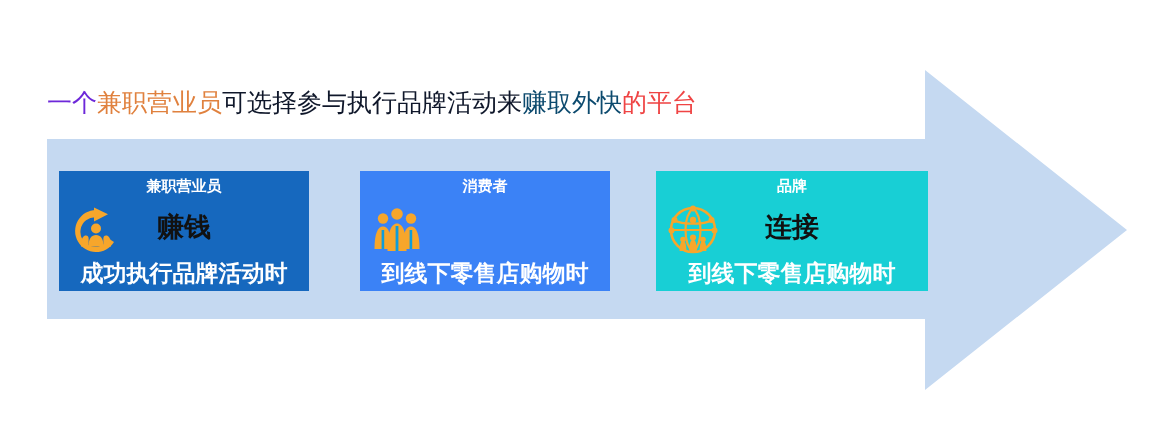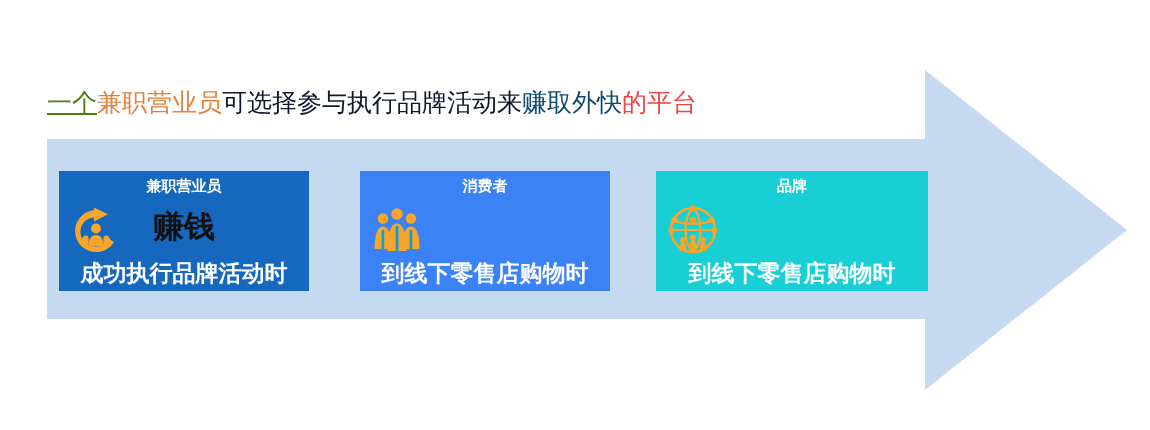--- a/index.html
+++ b/index.html
@@ -76,21 +76,21 @@
     font-family: "Liberation Serif", "DejaVu Serif", serif;
   }
 
   .card-main {
     position: absolute;
     top: 38px;
     left: 0;
     width: 100%;
     text-align: center;
     color: #111111;
-    font-size: 31px;
+    font-size: 27px;
     font-weight: bold;
     line-height: 36px;
     font-family: "Liberation Serif", "DejaVu Serif", serif;
   }
 
   .card-caption {
     position: absolute;
     bottom: 5px;
     left: 0;
     width: 100%;
@@ -109,21 +109,21 @@
     width: 58px;
     height: 58px;
   }
   .card-icon svg { display: block; width: 58px; height: 58px; }
 </style>
 </head>
 <body>
 
 <div id="canvas">
 
-  <div id="title"><span style="color: #4d7c0f; text-decoration: underline;">一个</span><span class="hl" style="color: rgb(224, 129, 62);">兼职营业员</span><span style="color: #0f172a;">可选择参与执行品牌活动来</span><span class="hl" style="color: #0c4a6e;">赚取外快</span><span style="color: #ef4444;">的平台</span></div>
+  <div id="title"><span style="color: #6d28d9;">一个</span><span class="hl" style="color: rgb(224, 129, 62);">兼职营业员</span><span style="color: #0f172a;">可选择参与执行品牌活动来</span><span class="hl" style="color: #0c4a6e;">赚取外快</span><span style="color: #ef4444;">的平台</span></div>
 
   <svg id="arrow-shape" viewBox="0 0 1080 320" preserveAspectRatio="none">
     <polygon points="0,69 878,69 878,0 1080,160 878,320 878,249 0,249" fill="#C5D9F1"></polygon>
   </svg>
 
   <div id="cards">
 
     <div class="card c0" style="background: rgb(22, 104, 190);">
       <div class="card-icon">
         <svg viewBox="0 0 58 58">
@@ -174,17 +174,18 @@
           <circle cx="29" cy="19" r="3.2" fill="#F7A62B"></circle>
           <circle cx="19" cy="38.5" r="2.8" fill="#F7A62B"></circle>
           <path d="M15.6 50 C15.6 42.8 17.1 40 19 40 C20.9 40 22.4 42.8 22.4 50 Z" fill="#F7A62B"></path>
           <circle cx="39" cy="38.5" r="2.8" fill="#F7A62B"></circle>
           <path d="M35.6 50 C35.6 42.8 37.1 40 39 40 C40.9 40 42.4 42.8 42.4 50 Z" fill="#F7A62B"></path>
           <circle cx="29" cy="36.5" r="3.1" fill="#F7A62B"></circle>
           <path d="M25.2 50.5 C25.2 42 26.9 38.6 29 38.6 C31.1 38.6 32.8 42 32.8 50.5 Z" fill="#F7A62B"></path>
         </svg>
       </div>
       <div class="card-header">品牌</div>
+      <div class="card-main">连接</div>
       <div class="card-caption">到线下零售店购物时</div>
     </div>
 
   </div>
 </div>
 
 </body></html>

